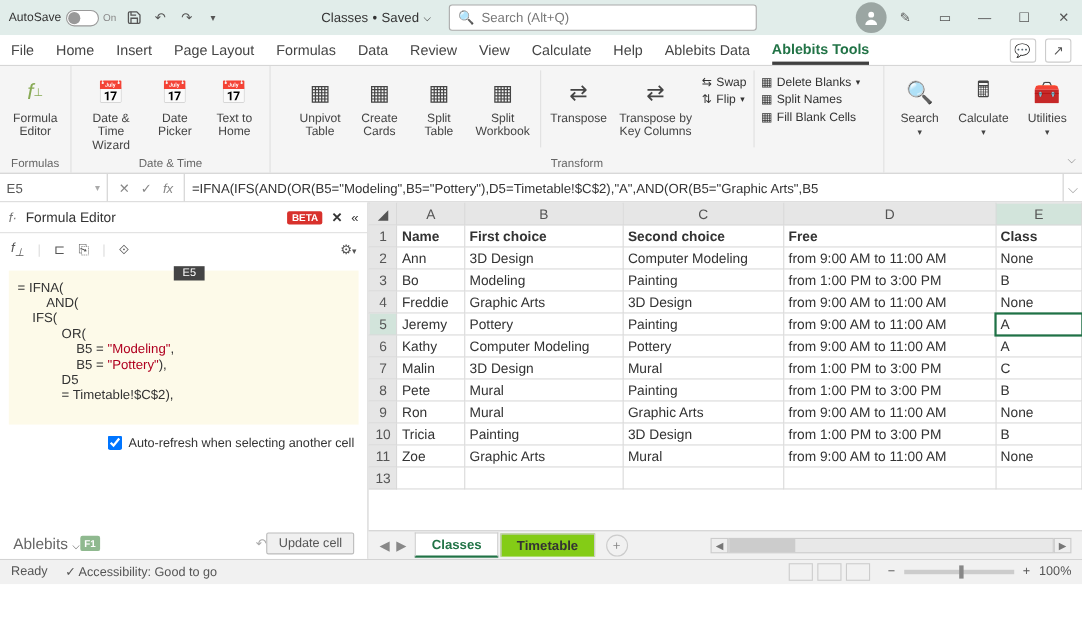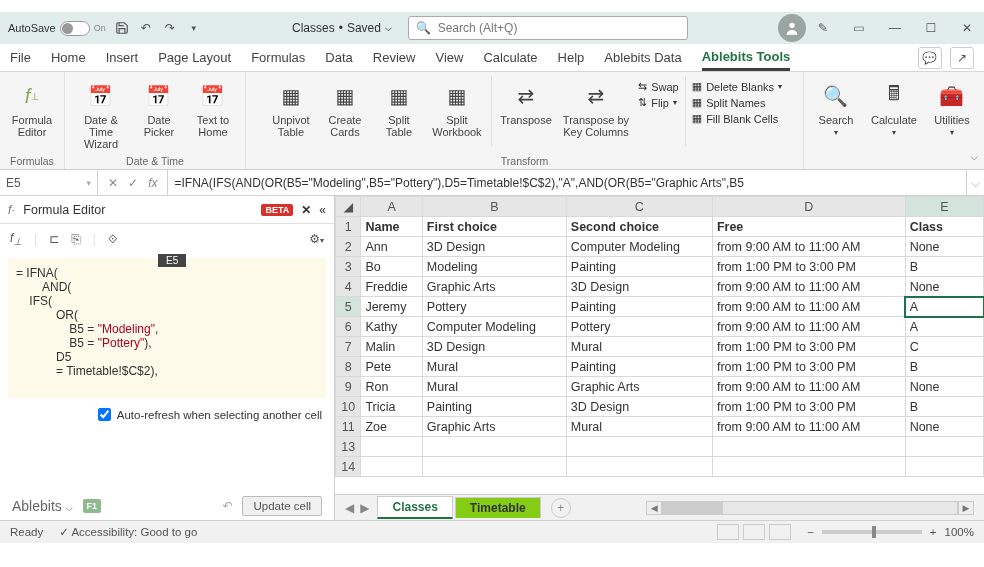--- a/index.html
+++ b/index.html
@@ -1,19 +1,19 @@
 <!DOCTYPE html>
 <html><head>
 <meta charset="utf-8">
 <style>
 * { box-sizing: border-box; margin: 0; padding: 0; font-family: "Segoe UI", Arial, sans-serif; }
 body { width: 984px; height: 567px; background: #fff; font-size: 12px; color: #333; overflow: hidden; position: relative; }
 
 
-.titlebar { height: 32px; background: #e1edea; display: flex; align-items: center; padding: 0 8px; gap: 8px; margin-top: 12px; }
+.titlebar { height: 32px; background: #e1edea; display: flex; align-items: center; padding: 0 8px; gap: 8px; }
 .autosave { display: flex; align-items: center; gap: 4px; font-size: 11px; }
 .toggle { width: 30px; height: 15px; background: #fff; border: 1px solid #999; border-radius: 8px; position: relative; }
 .toggle::after { content: ""; position: absolute; left: 1px; top: 1px; width: 11px; height: 11px; background: #999; border-radius: 50%; }
 .tbicon { width: 16px; height: 16px; display: flex; align-items: center; justify-content: center; color: #555; }
 .doctitle { flex: 1; text-align: center; display: flex; justify-content: center; align-items: center; gap: 16px; }
 .docname { font-size: 12px; color: #333; display: flex; align-items: center; gap: 4px; }
 .searchbox { width: 280px; height: 24px; background: #fff; border: 1px solid #aaa; border-radius: 3px; display: flex; align-items: center; padding: 0 8px; gap: 6px; color: #777; }
 .wincontrols { display: flex; gap: 18px; color: #555; }
 .wcicon { width: 18px; height: 18px; display: flex; align-items: center; justify-content: center; }
 .avatar { width: 28px; height: 28px; background: #9ba6a3; border-radius: 50%; display: flex; align-items: center; justify-content: center; color: #fff; }
@@ -53,21 +53,21 @@
 .fehdr .fetitle { flex: 1; font-size: 12.5px; color: #333; }
 .betabadge { background: #d8312c; color: #fff; font-size: 9px; padding: 1px 4px; border-radius: 2px; font-weight: 600; }
 .fetools { height: 30px; display: flex; align-items: center; padding: 0 10px; gap: 12px; color: #555; }
 .fetools .gap { flex: 1; }
 .codebox { background: #fdfae9; margin: 4px 8px; padding: 8px; font-family: Consolas, monospace; font-size: 12px; position: relative; height: 140px; color: #333; }
 .celltag { position: absolute; top: -4px; left: 150px; background: #444; color: #fff; padding: 1px 8px; font-size: 10px; }
 .str { color: #b00020; }
 .codebox .ln { white-space: pre; }
 .chk { display: flex; align-items: center; gap: 6px; padding: 6px 12px; font-size: 11.5px; justify-content: flex-end; }
 .chk input { width: 13px; height: 13px; }
-.fefoot { display: flex; align-items: center; padding: 8px 12px 4px 12px; gap: 10px; margin-top: auto; }
+.fefoot { display: flex; align-items: center; padding: 8px 12px 4px 12px; margin-top: auto; }
 .ablebits { font-size: 14px; color: #666; }
 .f1badge { background: #8fb98f; color: #fff; font-size: 9px; padding: 2px 4px; border-radius: 2px; font-weight: 700; }
 .fefoot .gap { flex: 1; }
 .updatebtn { border: 1px solid #bbb; background: #f0f0f0; padding: 3px 10px; font-size: 11.5px; color: #555; border-radius: 2px; }
 
 
 .gridwrap { flex: 1; display: flex; flex-direction: column; position: relative; }
 .grid { flex: 1; overflow: hidden; }
 table.sheet { border-collapse: collapse; width: 100%; }
 table.sheet th, table.sheet td { border: 1px solid #d9d9d9; font-size: 12.5px; height: 20px; padding: 0 4px; text-align: left; background: #fff; }
@@ -452,28 +452,20 @@
               <td>None</td>
             </tr>
             <tr>
               <th class="rowhdr">13</th>
               <td></td>
               <td></td>
               <td></td>
               <td></td>
               <td></td>
             </tr>
-            <tr>
-              <th class="rowhdr">14</th>
-              <td></td>
-              <td></td>
-              <td></td>
-              <td></td>
-              <td></td>
-            </tr>
           </tbody>
       </table>
     </div>
     <div class="sheettabs">
       <div class="stnav">
         <span>◀</span>
         <span>▶</span>
       </div>
       <div class="stab active">Classes</div>
       <div class="stab">Timetable</div>

